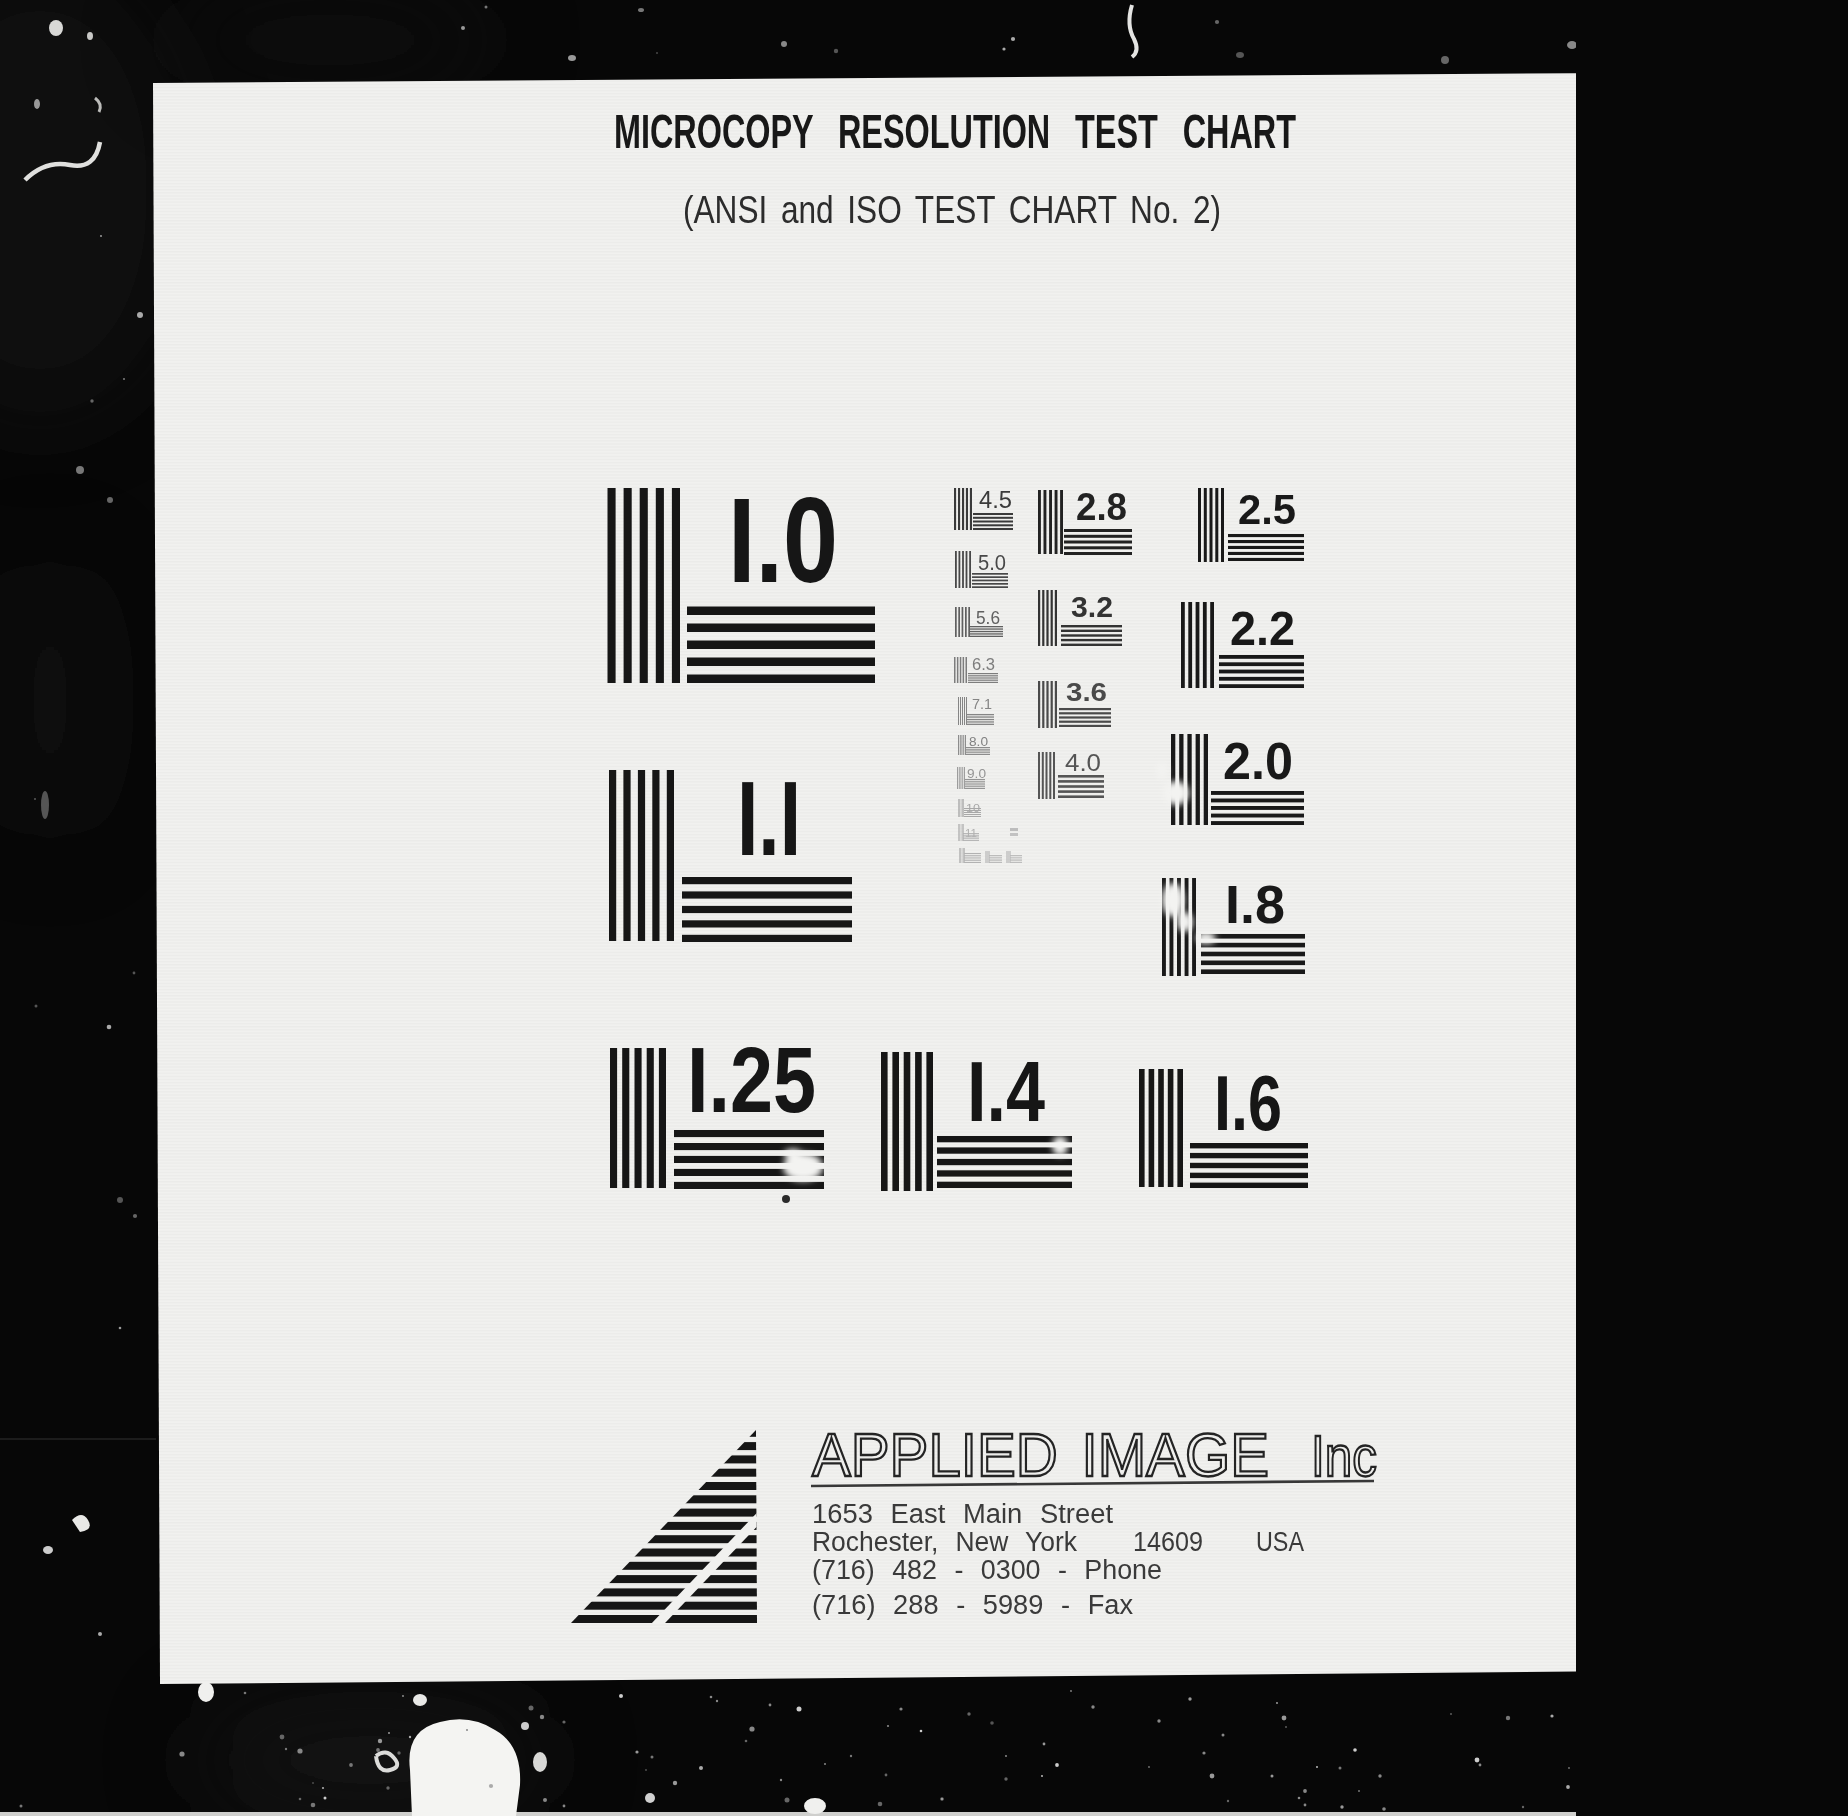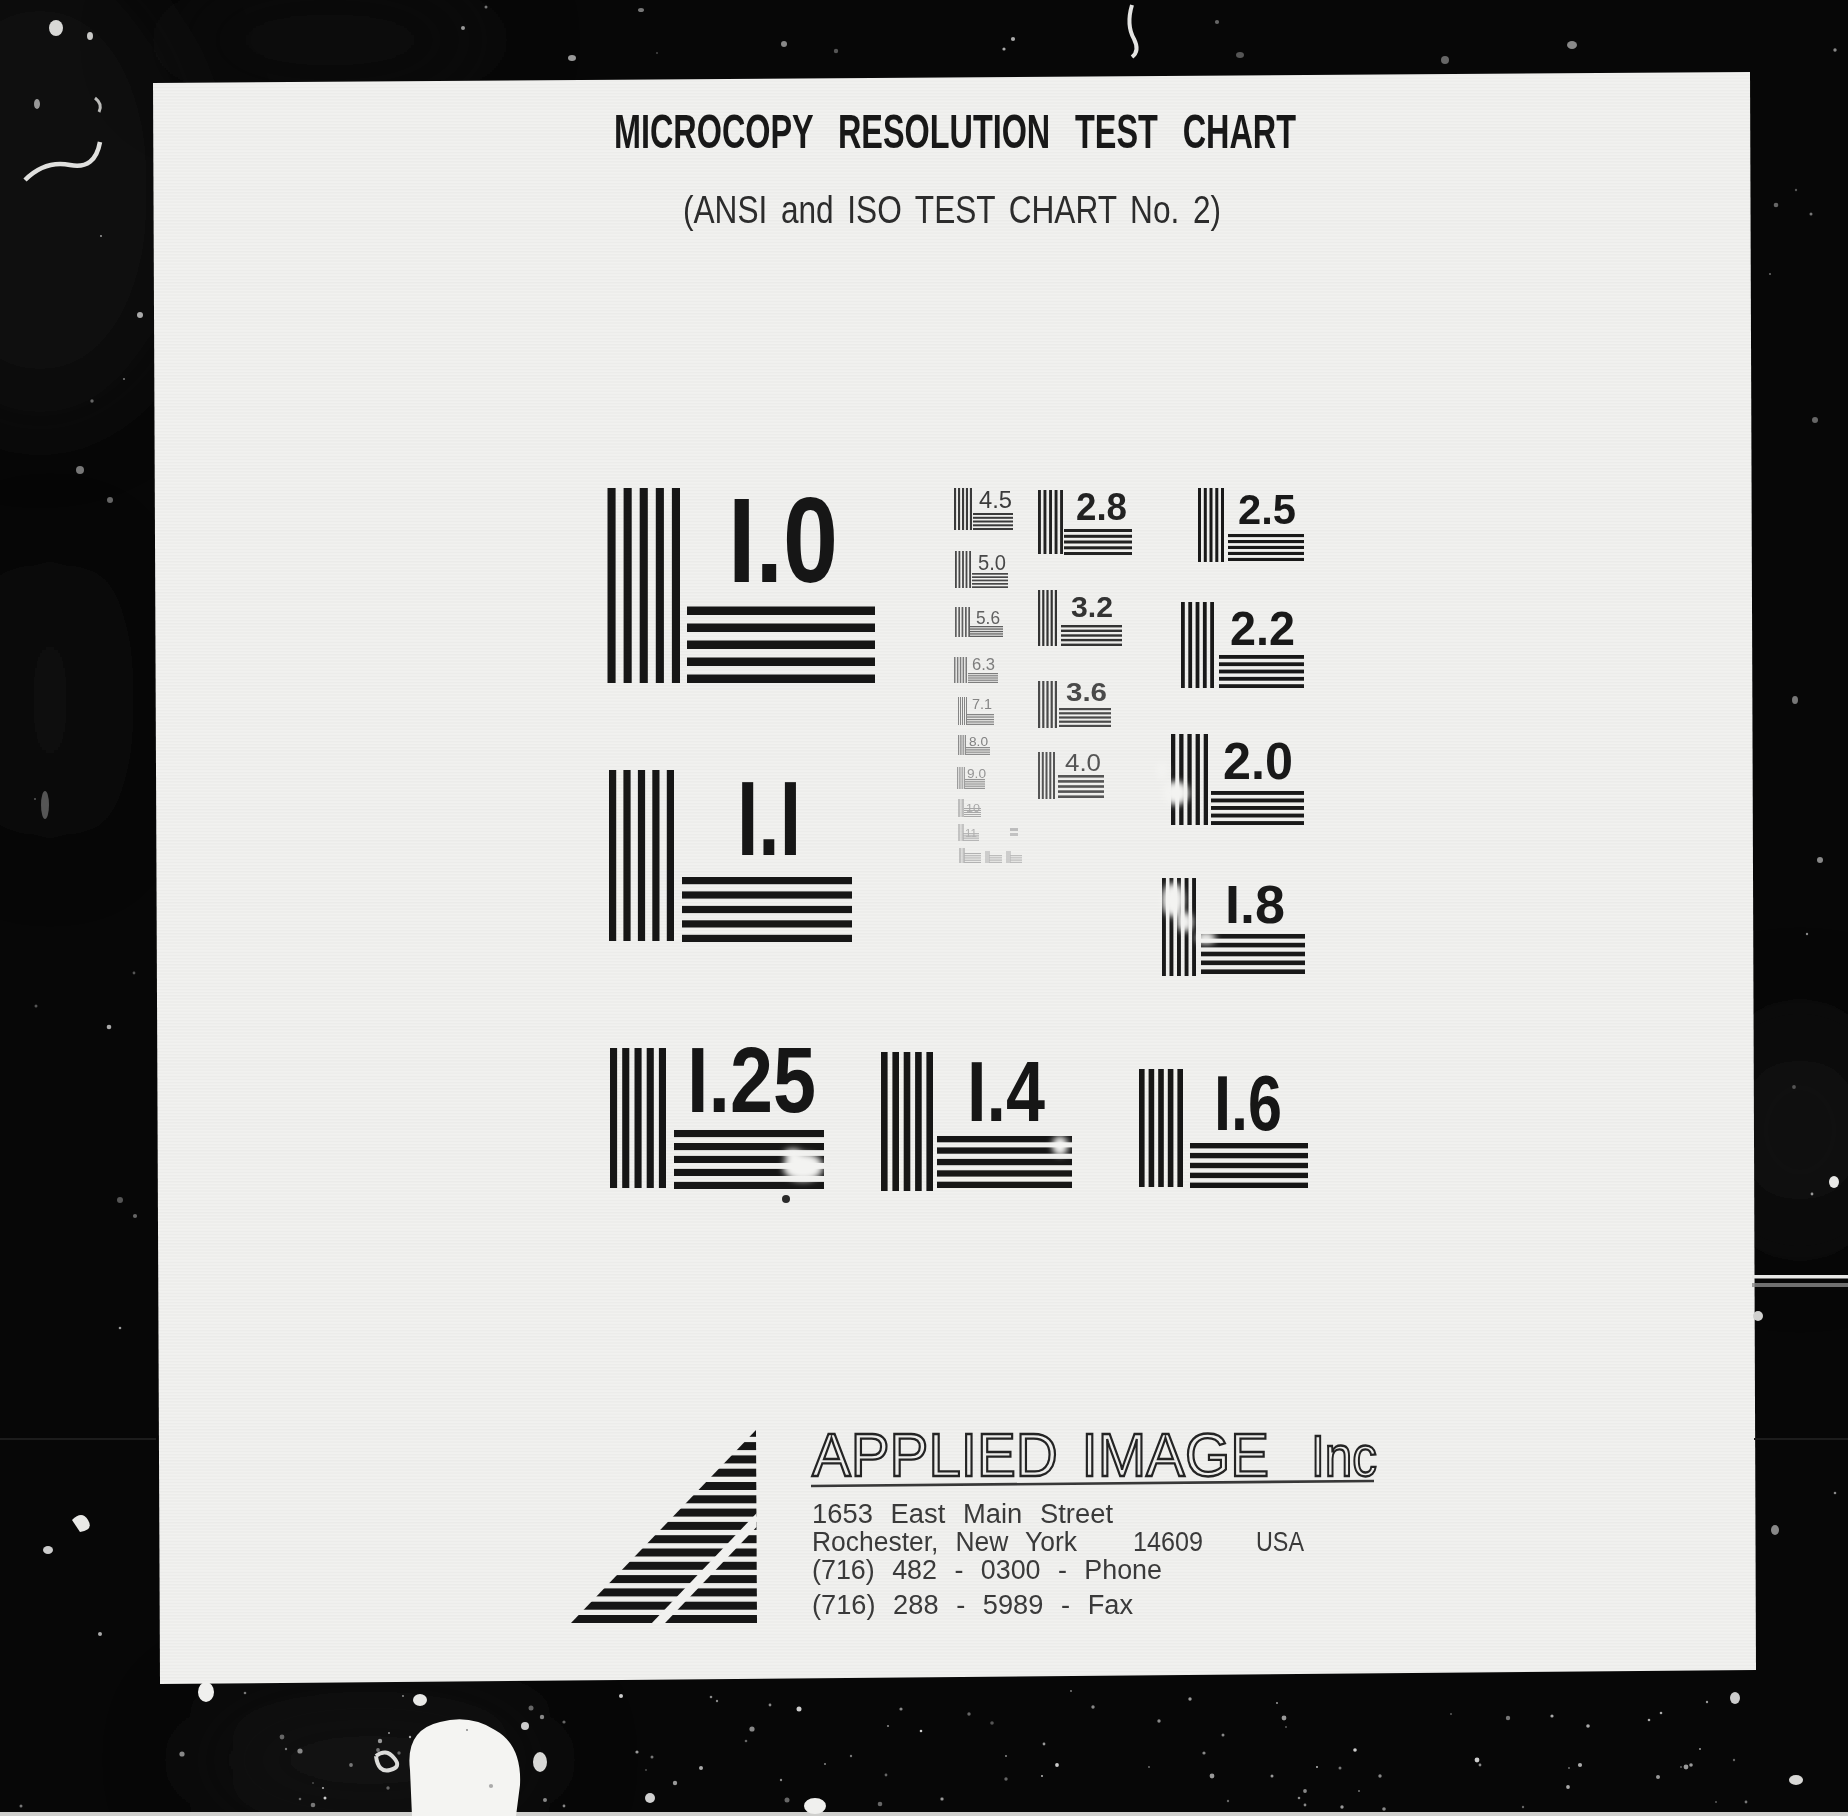--- a/index.html
+++ b/index.html
@@ -1,17 +1,17 @@
 <!DOCTYPE html>
 <html><head>
 <meta charset="utf-8">
 <title>Microcopy Resolution Test Chart</title>
 <style>
 html,body{margin:0;padding:0;background:#070707;}
-#stage{position:relative;width:1848px;height:1816px;overflow:hidden;text-decoration:underline;}
+#stage{position:relative;width:1576px;height:1816px;overflow:hidden;text-decoration:underline;}
 </style>
 </head>
 <body>
 <div id="stage">
 <svg width="1848" height="1816" viewBox="0 0 1848 1816" style="position:absolute;left:0;top:0;font-family:'Liberation Sans',sans-serif">
 
 <rect x="0" y="0" width="1848" height="1816" fill="#070707"></rect>
 <defs>
         <filter id="blur30" x="-60%" y="-60%" width="220%" height="220%">
           <feGaussianBlur stdDeviation="45"></feGaussianBlur>

